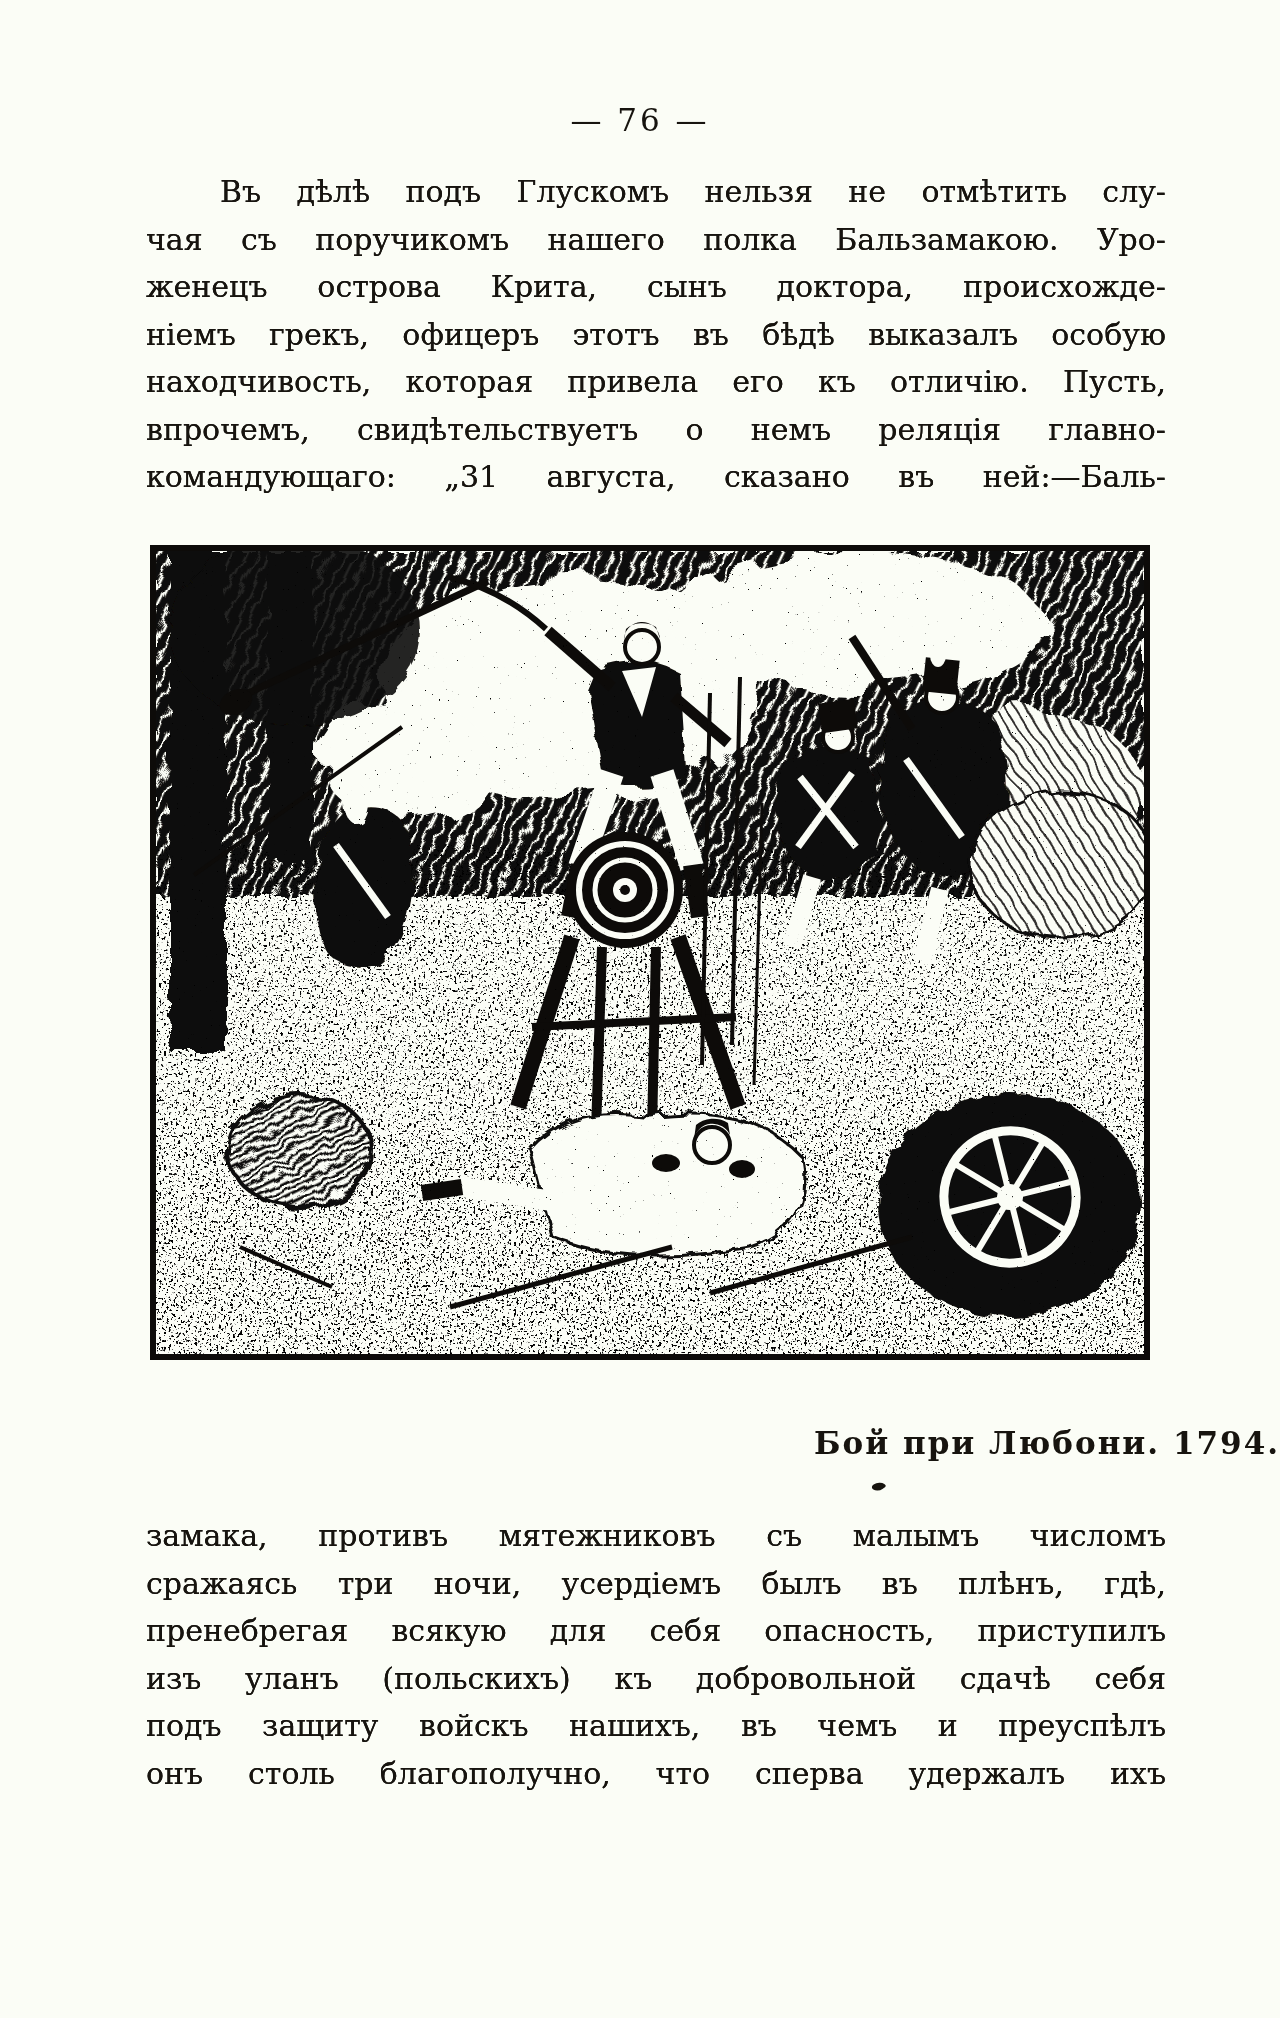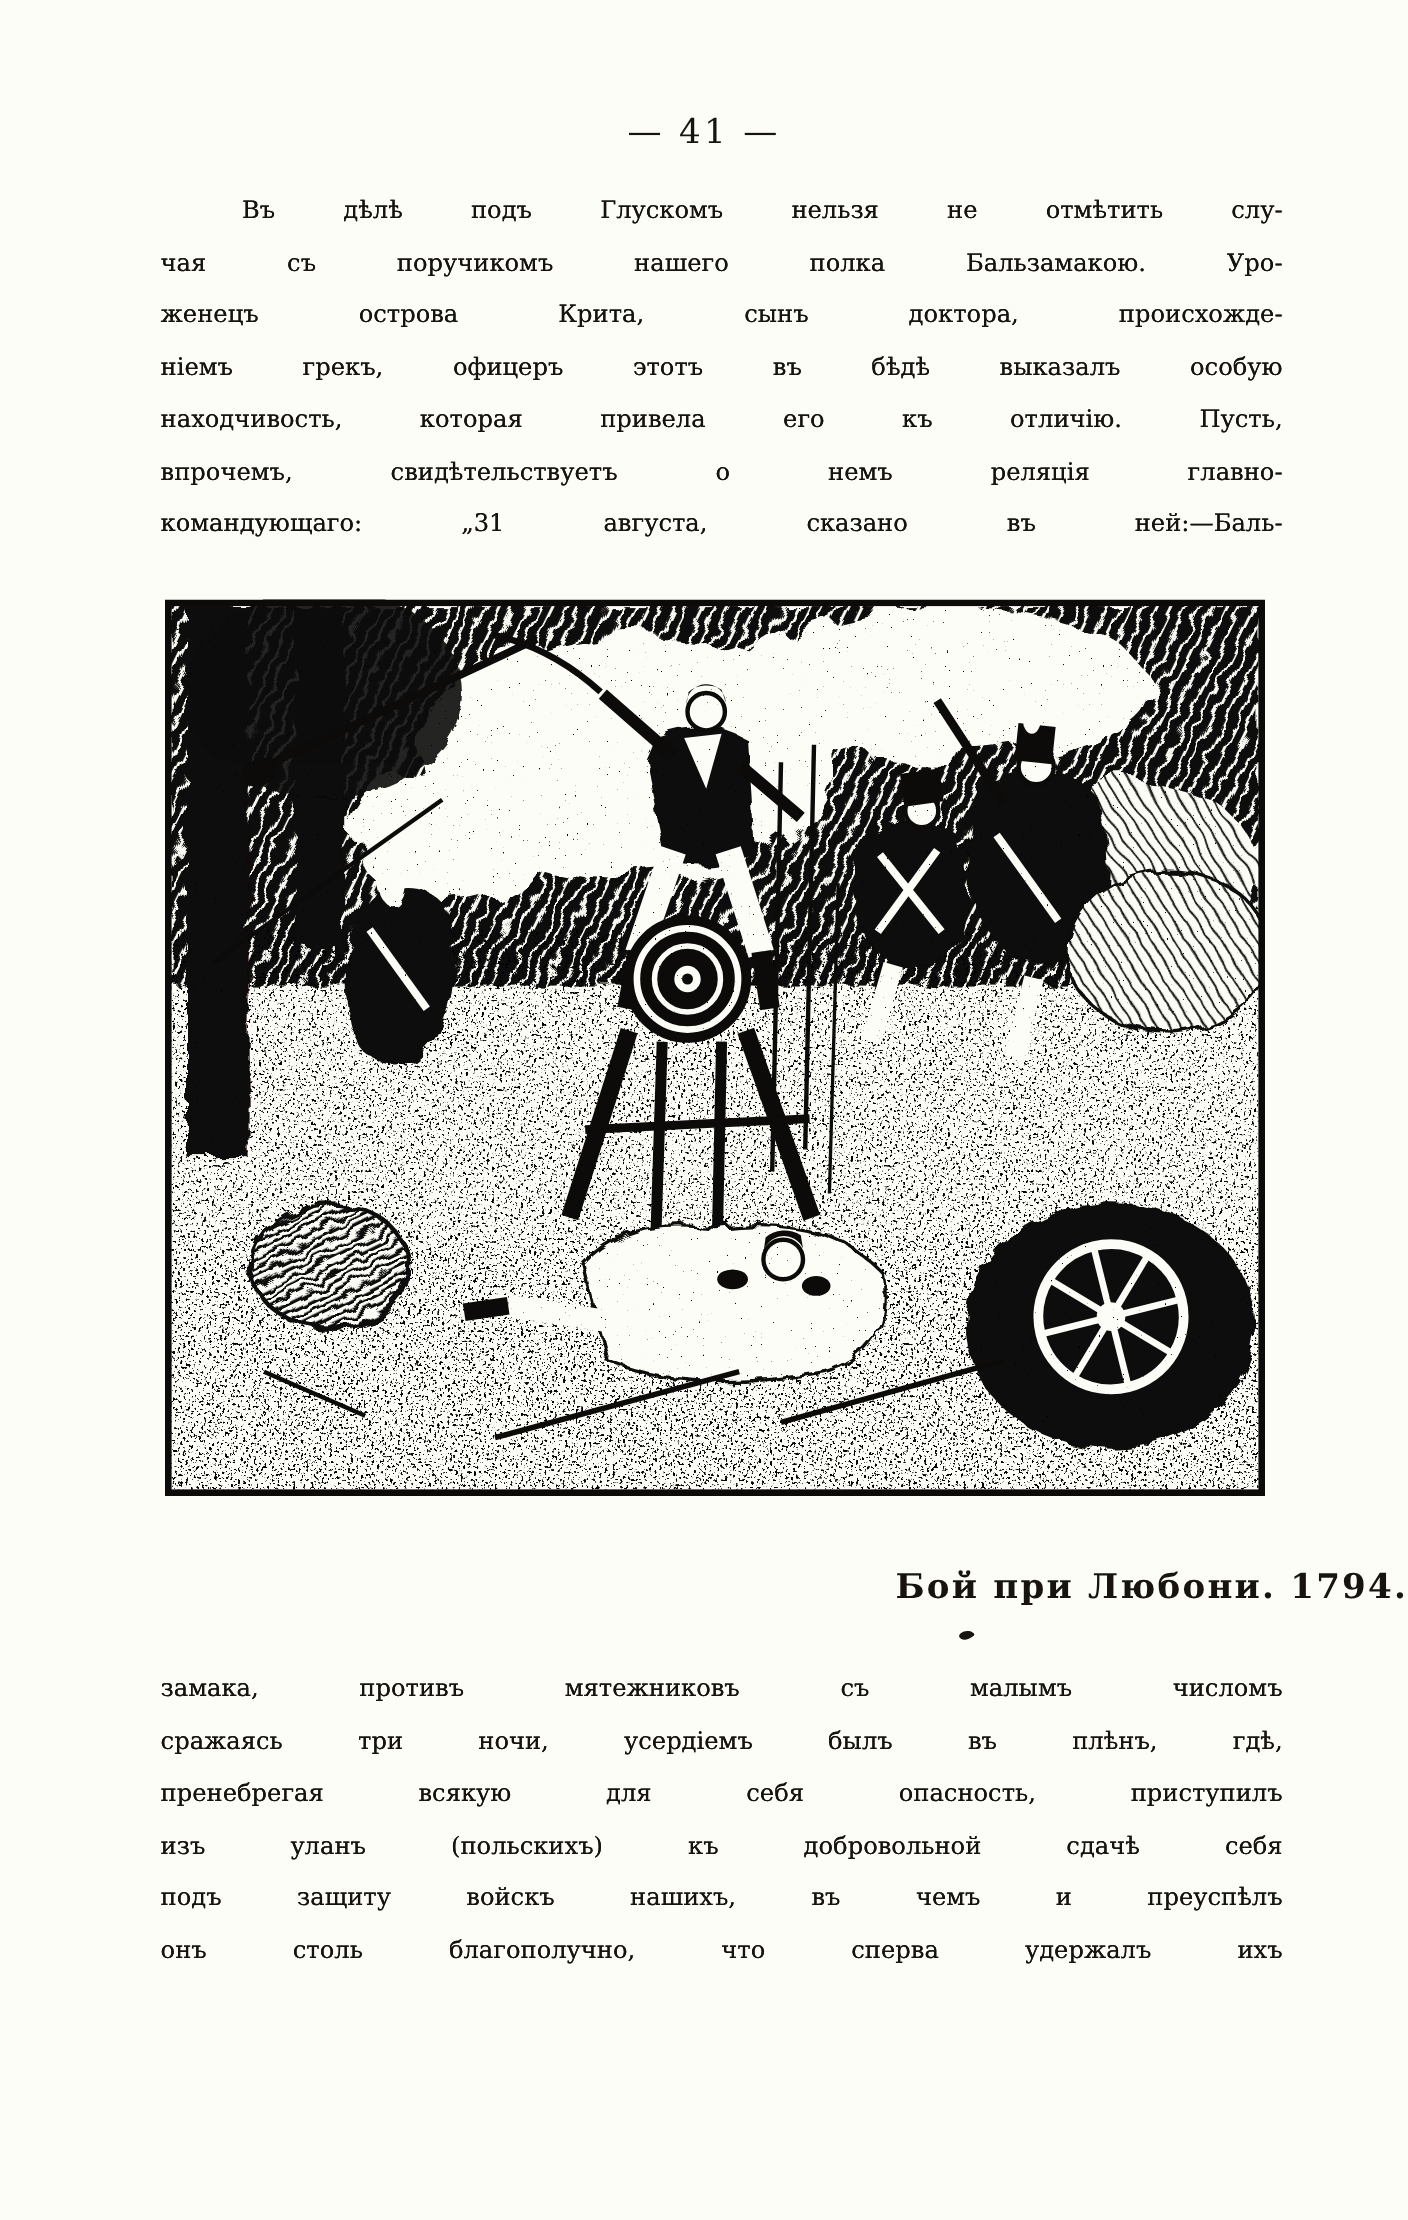--- a/index.html
+++ b/index.html
@@ -9,21 +9,21 @@
     font-family:"DejaVu Serif", serif;overflow:hidden;
   }
   .page-number{
     position:absolute;top:100px;left:0;width:100%;
     text-align:center;font-size:31px;letter-spacing:3px;line-height:40px;
   }
   .para{position:absolute;left:146px;width:1020px;}
   .para-1{top:168px;}
   .para-2{top:1512px;}
   .line{
-    display:block;height:47.5px;line-height:47.5px;font-size:22px;
+    display:block;height:47.5px;line-height:47.5px;font-size:30px;
     text-align:justify;text-align-last:justify;overflow:hidden;
     text-shadow:0 0 0.5px currentColor;
   }
   .line.indent{padding-left:74px;}
   .figure-wrap{
     position:absolute;left:150px;top:545px;width:1000px;height:815px;margin:0;
   }
   .figure-wrap svg{display:block;}
   .caption{
     position:absolute;top:1428px;left:0;width:100%;
@@ -34,21 +34,21 @@
     position:absolute;left:874px;top:1481px;width:9px;height:11px;
     background:#17140f;border-radius:70% 30% 60% 40%;
     transform:rotate(38deg) skewX(-18deg);
   }
 </style>
 </head>
 <body>
 
 <div class="page">
 
-  <div class="page-number">— 41 —</div>
+  <div class="page-number">— 76 —</div>
 
   <div class="para para-1">
     <span class="line indent">Въ дѣлѣ подъ Глускомъ нельзя не отмѣтить слу-</span>
     <span class="line">чая съ поручикомъ нашего полка Бальзамакою. Уро-</span>
     <span class="line">женецъ острова Крита, сынъ доктора, происхожде-</span>
     <span class="line">ніемъ грекъ, офицеръ этотъ въ бѣдѣ выказалъ особую</span>
     <span class="line">находчивость, которая привела его къ отличію. Пусть,</span>
     <span class="line">впрочемъ, свидѣтельствуетъ о немъ реляція главно-</span>
     <span class="line">командующаго: „31 августа, сказано въ ней:—Баль-</span>
   </div>

